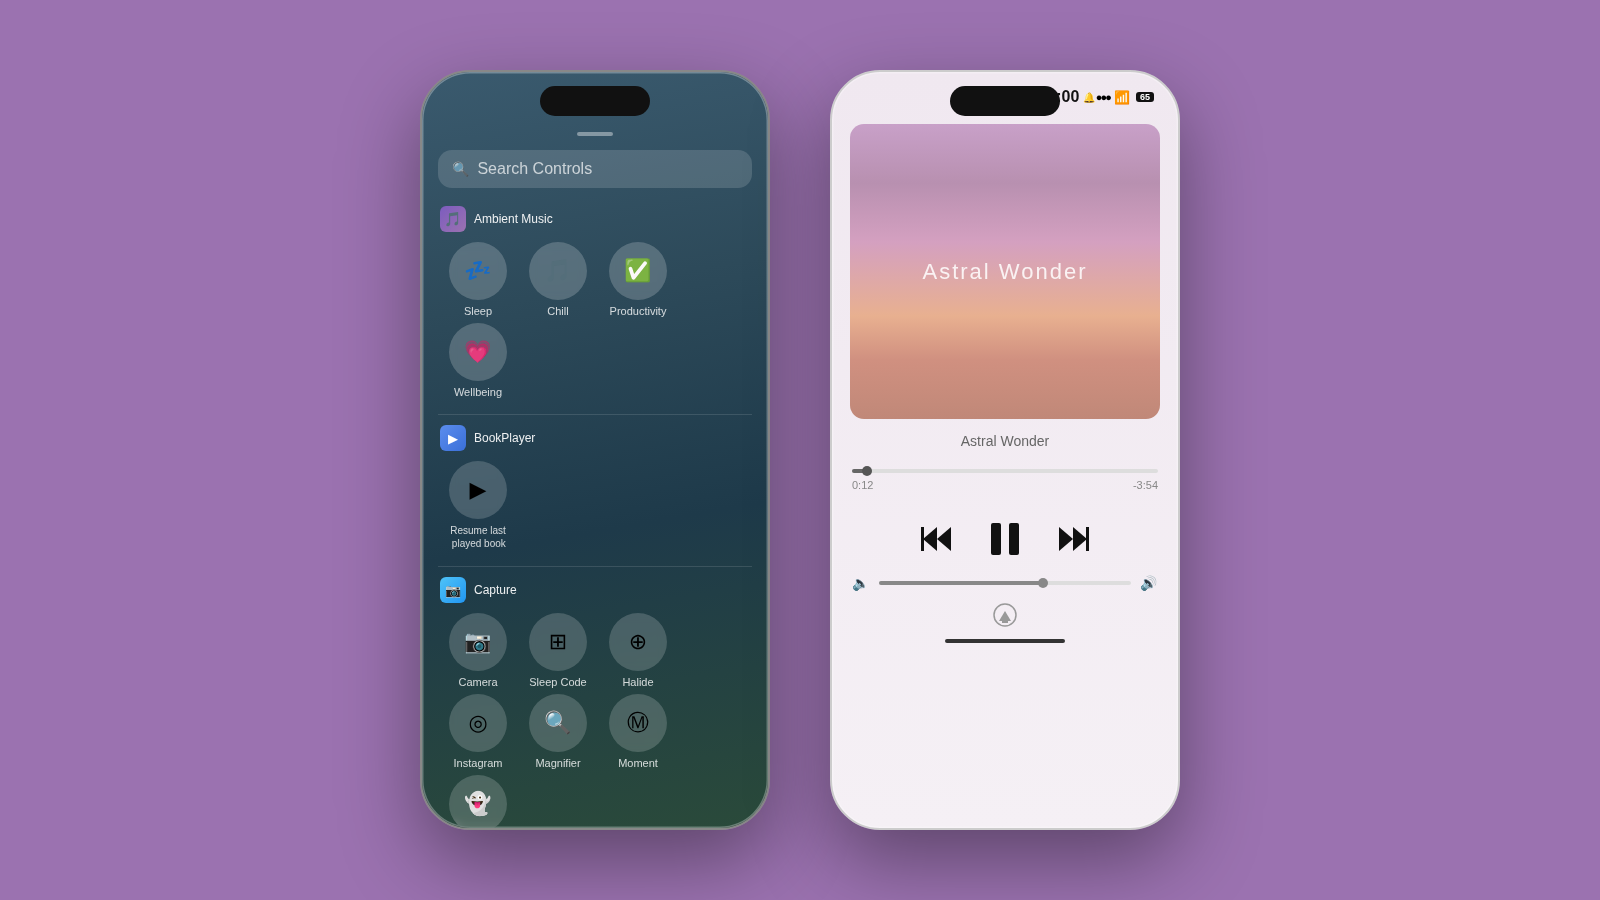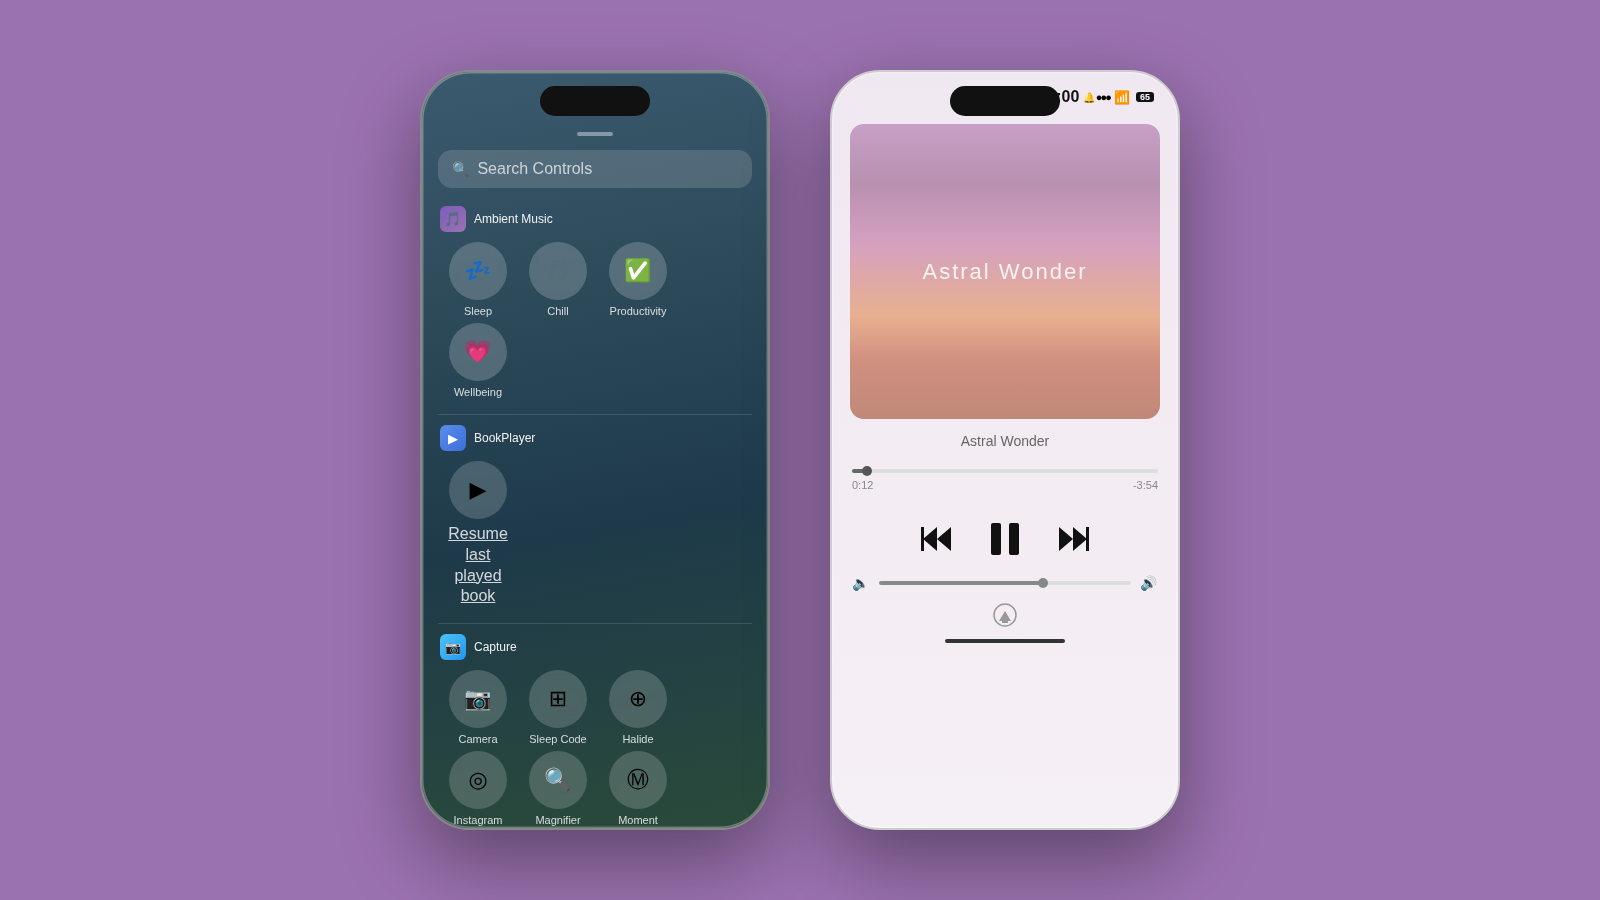--- a/index.html
+++ b/index.html
@@ -477,21 +477,21 @@
       <div class="section">
         <div class="section-header">
           <div class="section-icon bookplayer-icon">
             <span>▶</span>
           </div>
           <span class="section-title">BookPlayer</span>
         </div>
         <div class="icon-grid">
           <div class="icon-item">
             <div class="icon-circle" style="background:rgba(255,255,255,0.18);">▶</div>
-            <span class="icon-label" style="color:rgba(255,255,255,0.8);font-size:16px;text-align:center;line-height:1.3;text-decoration:underline;">Resume last<br>played book</span>
+            <span class="icon-label" style="color:rgba(255,255,255,0.8);font-size:10px;text-align:right;line-height:1.3;">Resume last<br>played book</span>
           </div>
         </div>
       </div>
 
       <div class="divider"></div>
 
       <div class="section">
         <div class="section-header">
           <div class="section-icon capture-icon">
             <span>📷</span>

